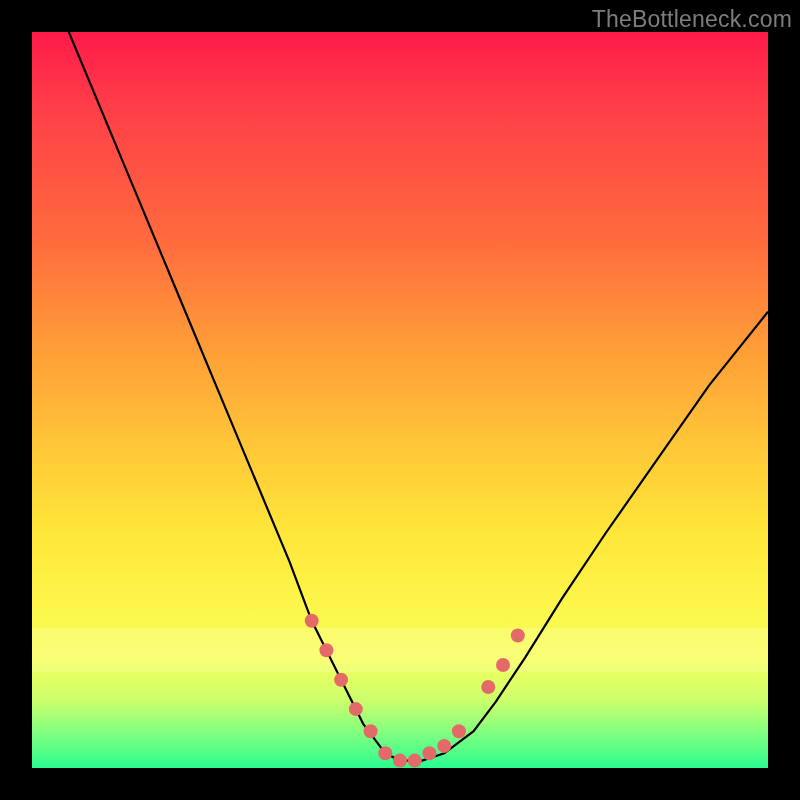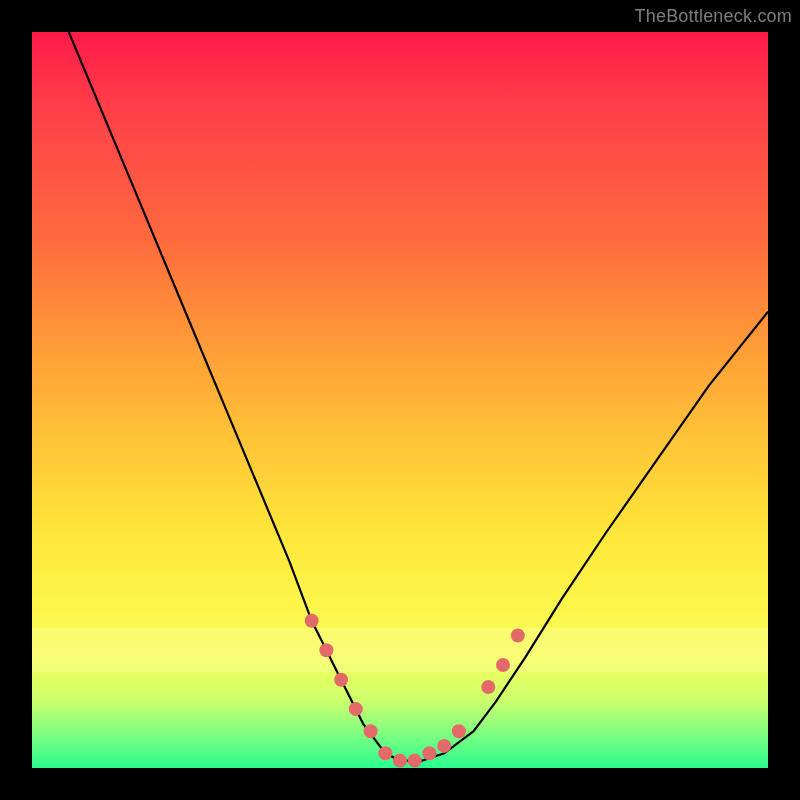--- a/index.html
+++ b/index.html
@@ -55,21 +55,21 @@
     top: 0;
     width: 736px;
     height: 736px;
     pointer-events: none;
   }
   .watermark {
     position: absolute;
     top: 6px;
     right: 8px;
     color: #7d7d7d;
-    font-size: 18px;
+    font-size: 23px;
     letter-spacing: 0.2px;
     user-select: none;
   }
 </style>
 </head>
 <body>
 
 <div class="frame">
 
   <div class="plot">

